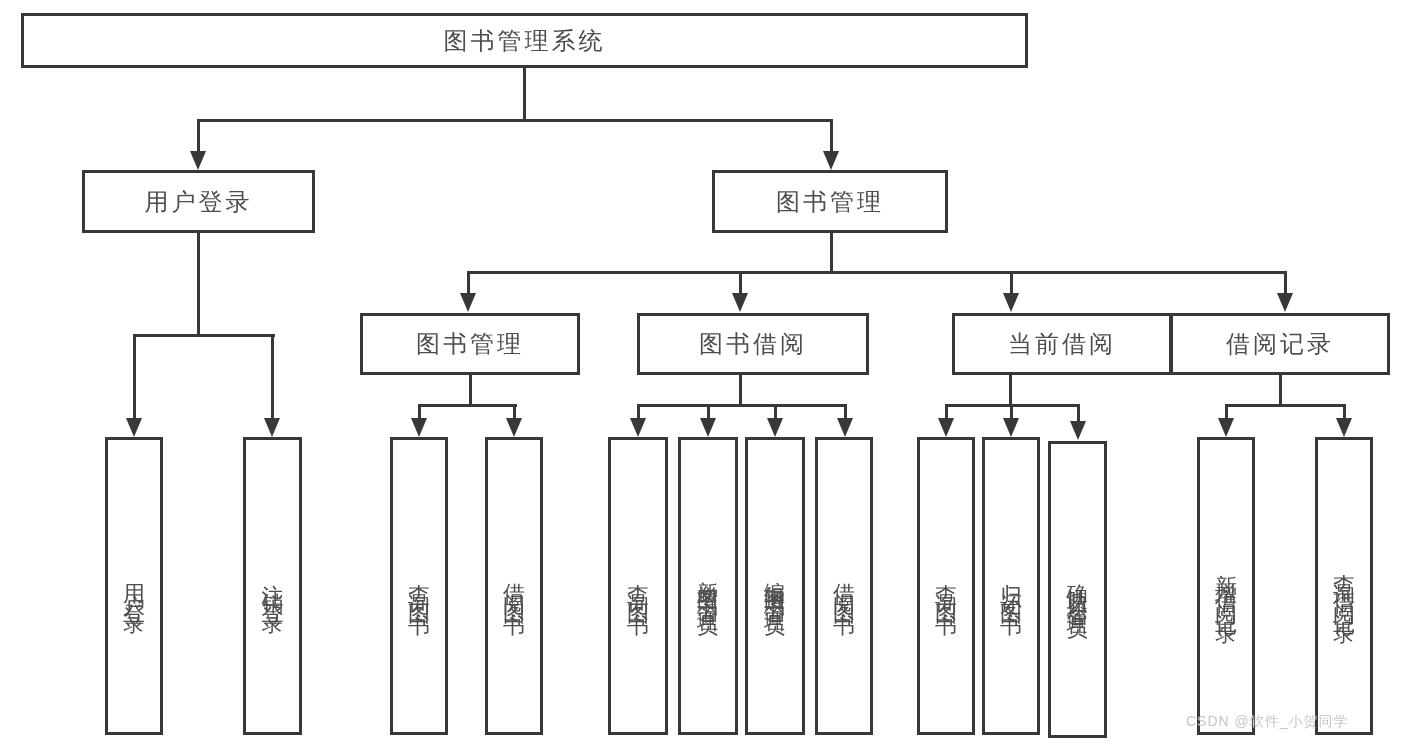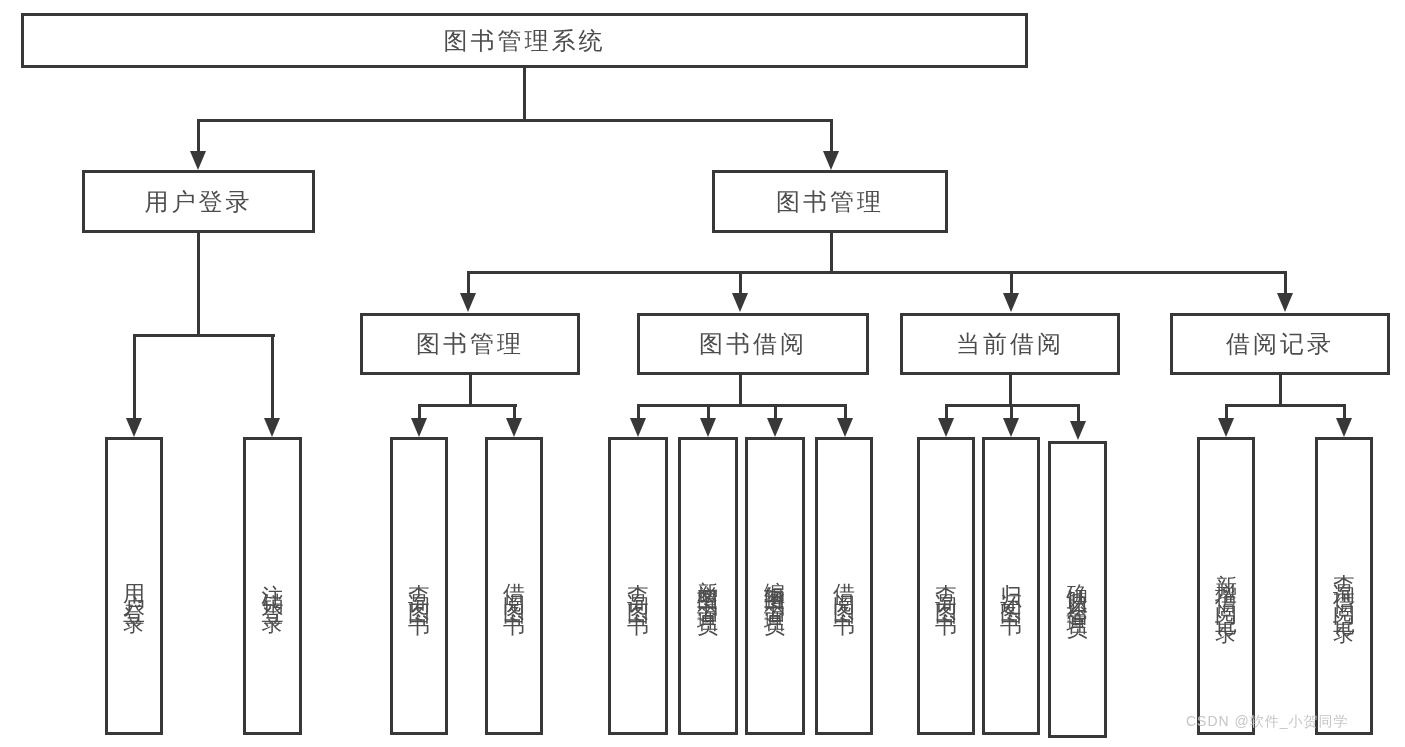--- a/index.html
+++ b/index.html
@@ -110,21 +110,21 @@
   <div class="box" style="left:712px;top:170px;width:236px;height:63px;">
     <span class="hlabel">图书管理</span>
   </div>
 
   <div class="box" style="left:360px;top:313px;width:220px;height:62px;">
     <span class="hlabel">图书管理</span>
   </div>
   <div class="box" style="left:630px;top:313px;width:232px;height:62px;margin-left:7px;">
     <span class="hlabel">图书借阅</span>
   </div>
-  <div class="box" style="left:900px;top:313px;width:220px;height:62px;">
+  <div class="box" style="left:952px;top:313px;width:220px;height:62px;">
     <span class="hlabel">当前借阅</span>
   </div>
   <div class="box" style="left:1170px;top:313px;width:220px;height:62px;">
     <span class="hlabel">借阅记录</span>
   </div>
 
   <div class="box" style="left:105px;top:437px;width:58px;height:298px;">
     <span class="vtext">用户登录</span>
   </div>
   <div class="box" style="left:243px;top:437px;width:59px;height:298px;">

